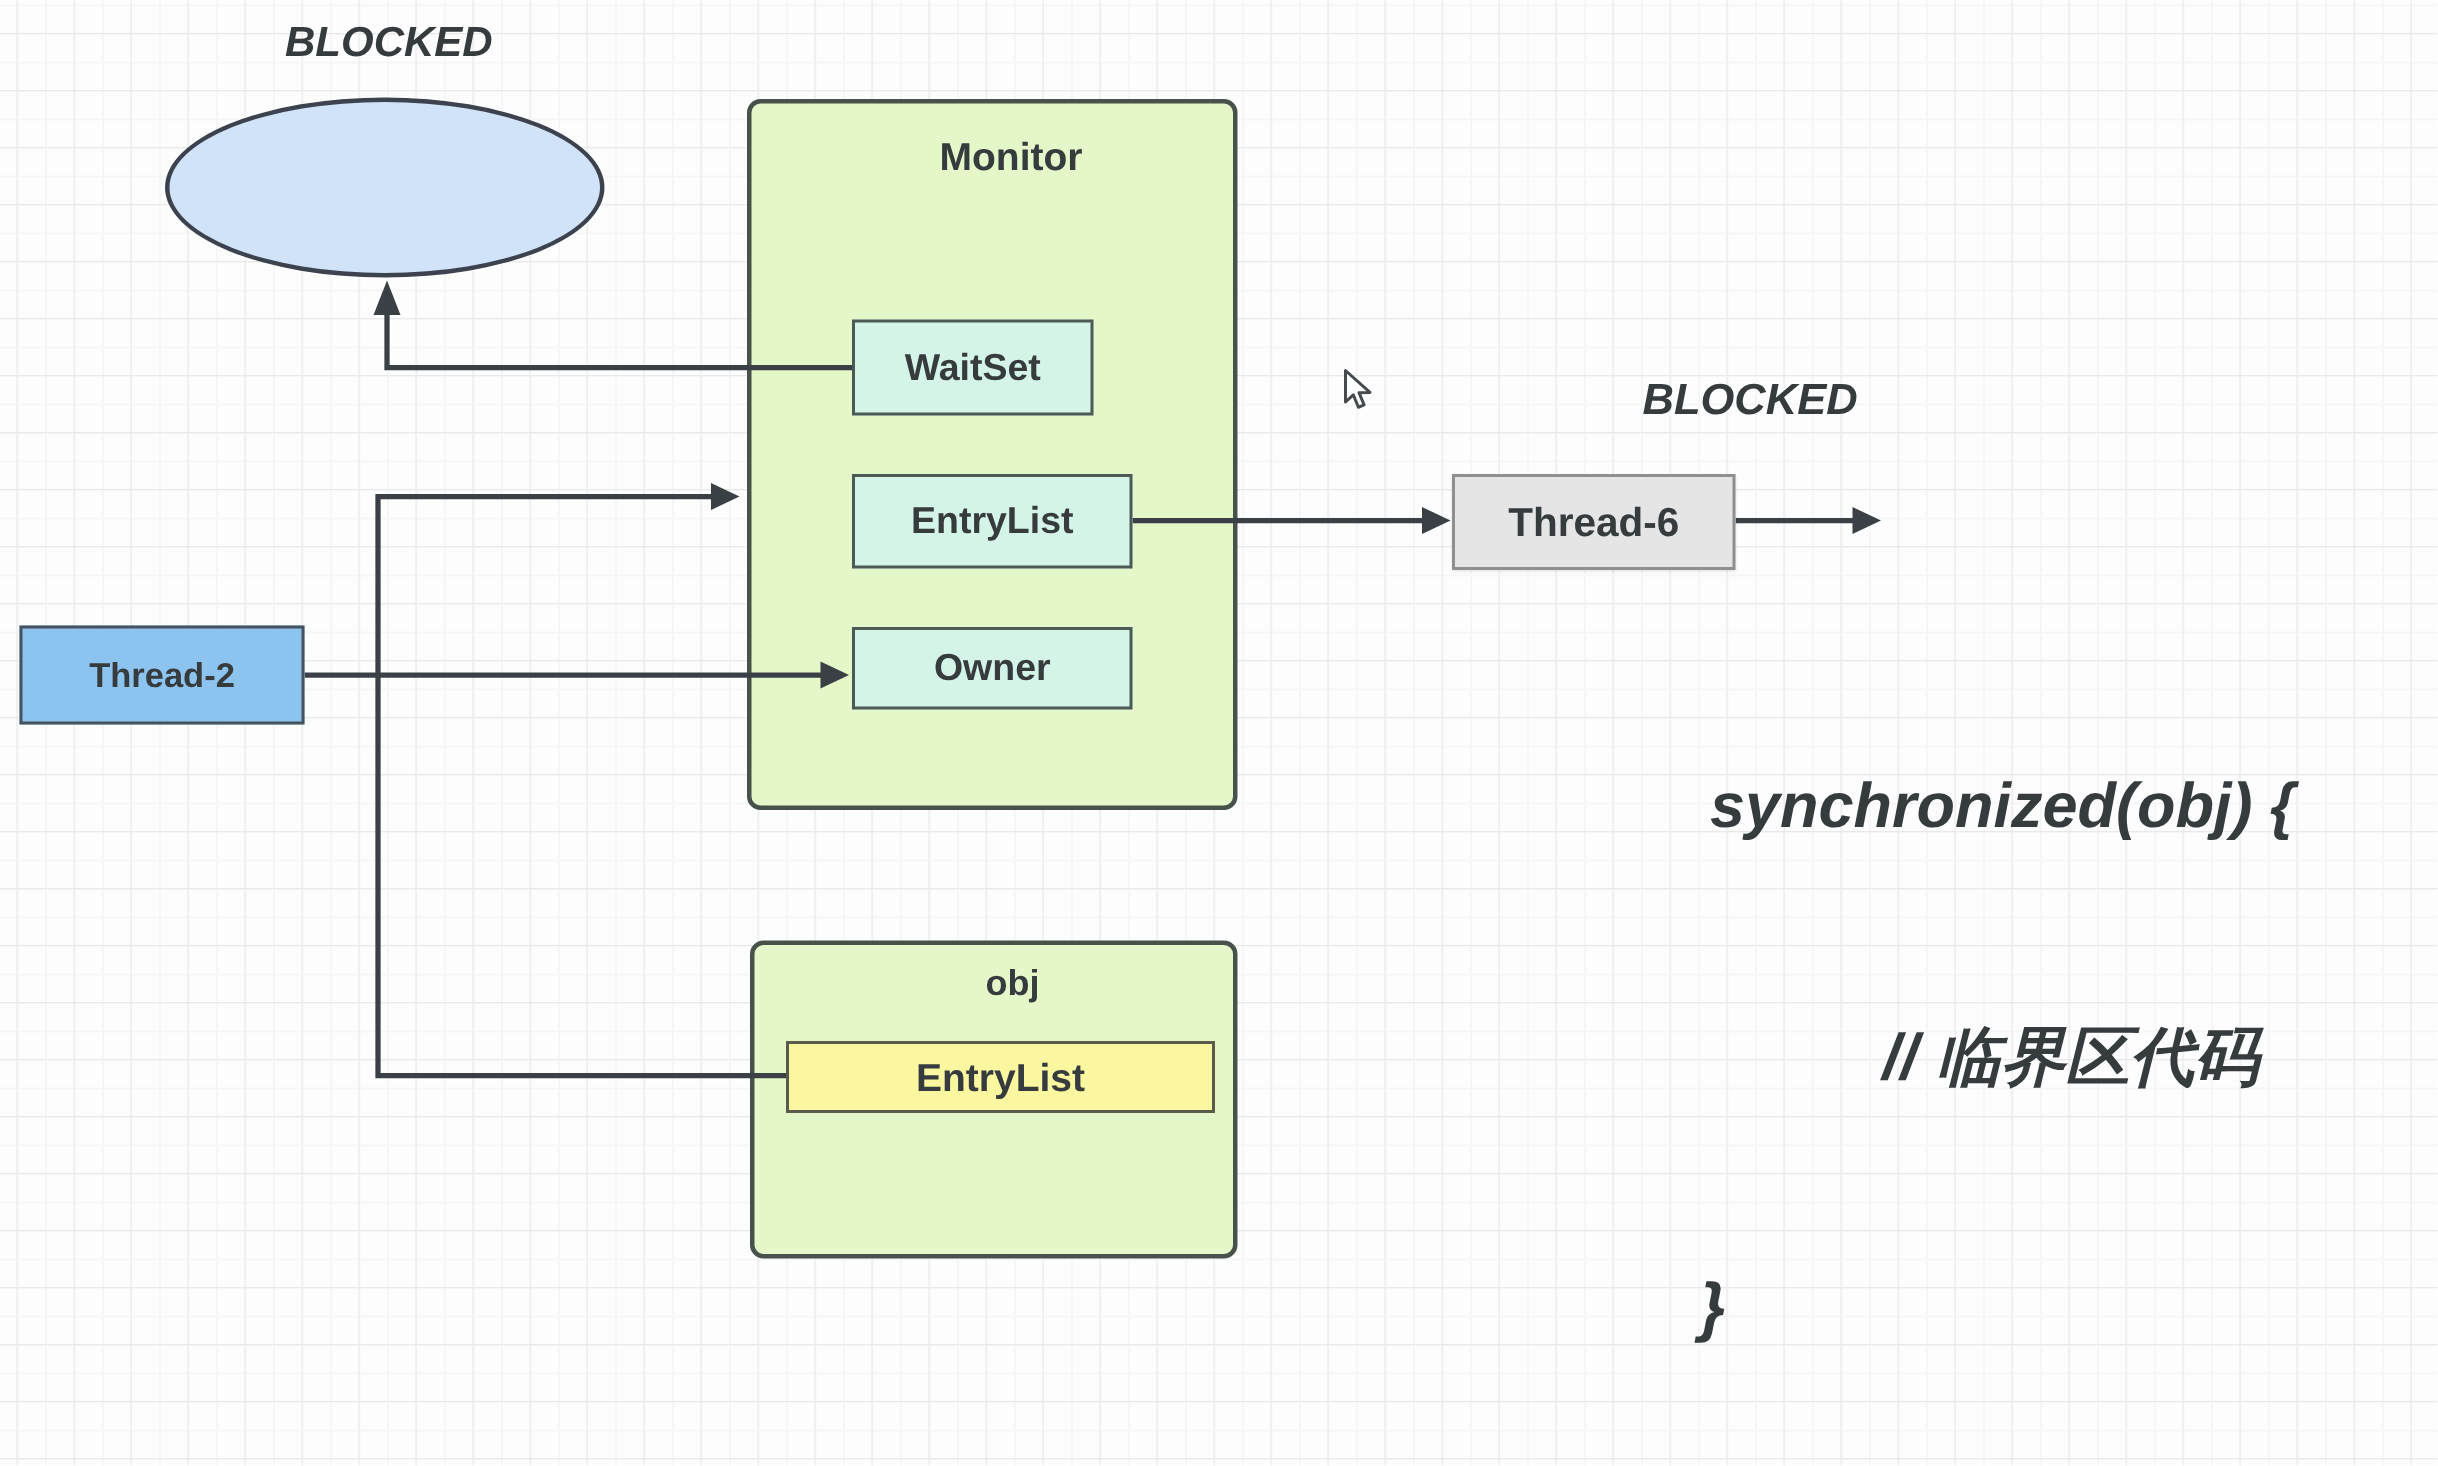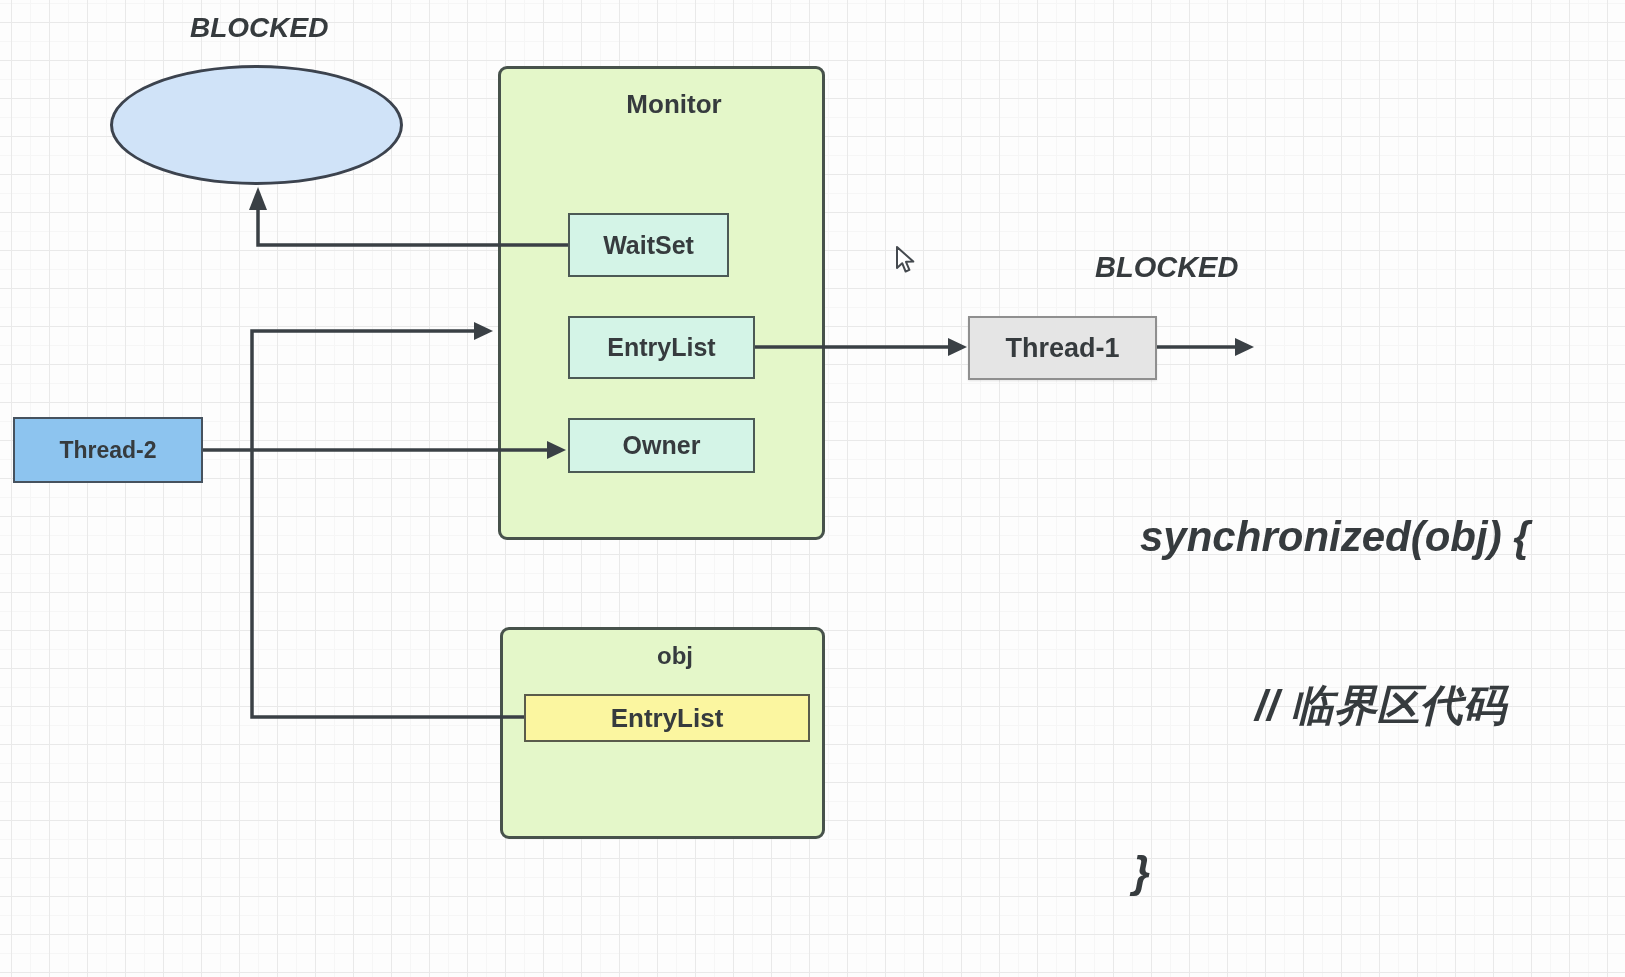--- a/index.html
+++ b/index.html
@@ -118,21 +118,21 @@
     </g>
   </svg>
 
   <div class="abs slot" style="left:568px;top:213px;width:161px;height:64px;">WaitSet</div>
   <div class="abs slot" style="left:568px;top:316px;width:187px;height:63px;">EntryList</div>
   <div class="abs slot" style="left:568px;top:418px;width:187px;height:55px;">Owner</div>
 
   <div class="abs markword" style="left:524px;top:694px;width:286px;height:48px;">EntryList</div>
 
   <div class="abs thread-blue" style="left:13px;top:417px;width:190px;height:66px;">Thread-2</div>
-  <div class="abs thread-gray" style="left:968px;top:316px;width:189px;height:64px;">Thread-1</div>
+  <div class="abs thread-gray" style="left:968px;top:316px;width:189px;height:64px;">Thread-6</div>
 
   <div class="abs lbl state-lbl" style="left:1095px;top:253px;font-size:29px;">BLOCKED</div>
 
   <div class="abs lbl code-lbl" style="left:1140px;top:516px;font-size:42px;">synchronized(obj) {</div>
   <div class="abs lbl code-lbl" style="left:1215px;top:684px;font-size:43px;margin-left:40px;">// 临界区代码</div>
   <div class="abs lbl code-lbl" style="left:1133px;top:850px;font-size:44px;">}</div>
 
   <svg class="abs" style="left:895px;top:245px;" width="26" height="30" viewBox="0 0 26 30">
     <path d="M 2 2 L 2 23 L 7.2 18.2 L 10.6 26.5 L 14.4 24.9 L 11 16.8 L 18.3 16.6 Z" fill="#ffffff" stroke="#454a4f" stroke-width="2" stroke-linejoin="round"></path>
   </svg>

